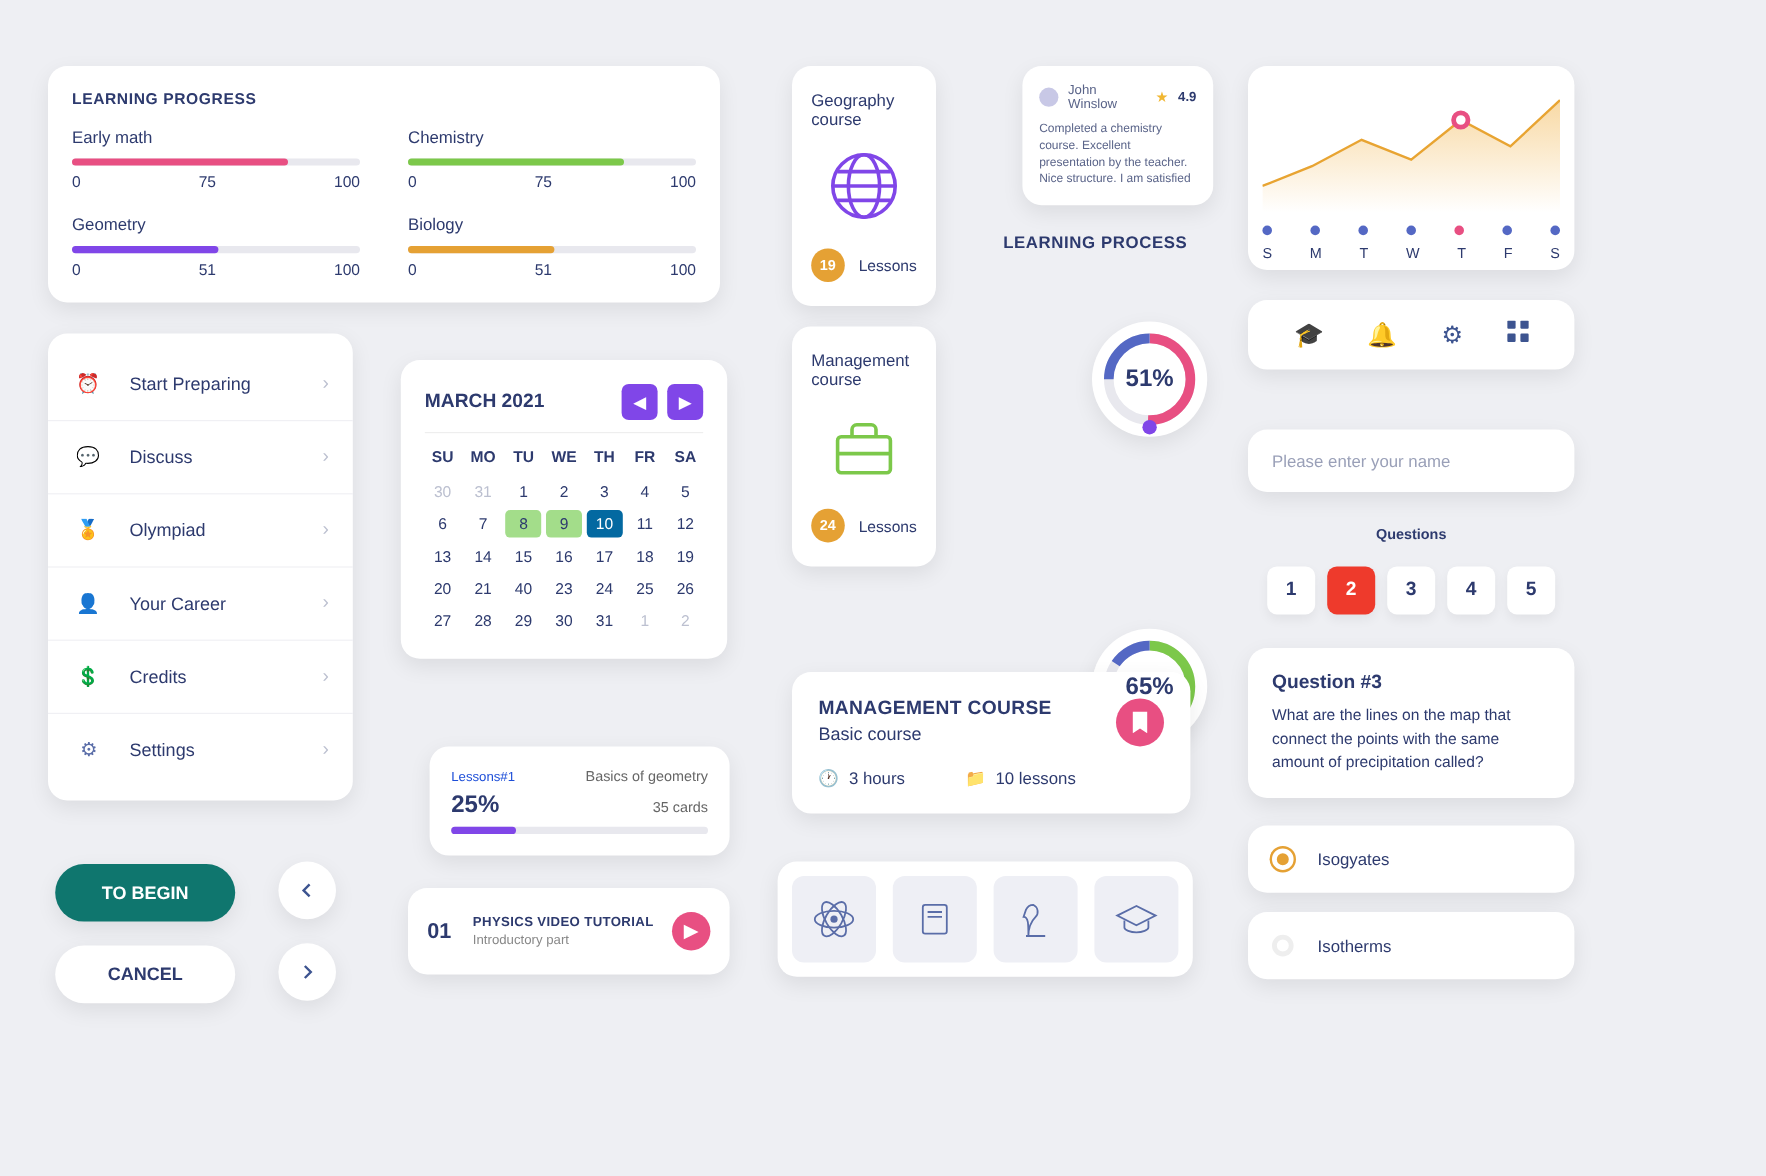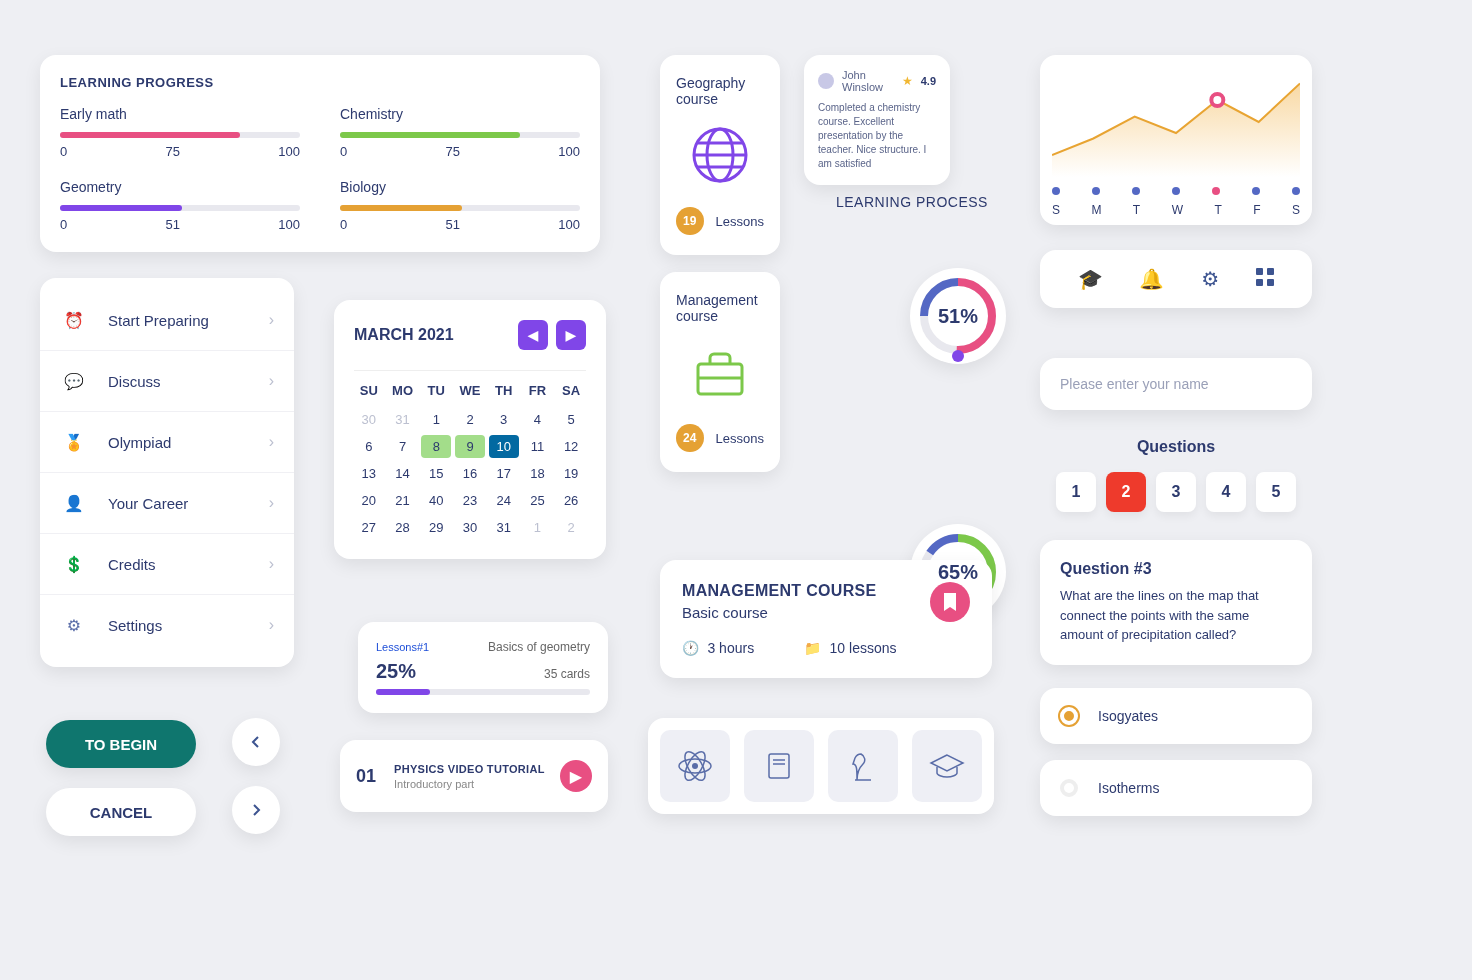--- a/index.html
+++ b/index.html
@@ -25,21 +25,21 @@
 .chev{color:#bcc0d0;font-size:16px}
 
 
 .btn{border-radius:26px;height:48px;display:flex;align-items:center;justify-content:center;font-weight:700;font-size:15px;box-shadow:0 6px 18px rgba(0,0,0,.08)}
 .btn-pink{background:#0f766e;color:#fff}
 .btn-white{background:#fff;color:#2d3a6e}
 .circle-btn{width:48px;height:48px;border-radius:50%;background:#fff;display:flex;align-items:center;justify-content:center;box-shadow:0 6px 18px rgba(0,0,0,.08)}
 
 
 .cal{left:334px;top:300px;width:272px}
-.cal-head{display:flex;align-items:center;justify-content:space-between;padding-bottom:20px;border-bottom:1px solid #eee;margin-bottom:12px}
+.cal-head{display:flex;align-items:center;justify-content:space-between;padding-bottom:10px;border-bottom:1px solid #eee;margin-bottom:12px}
 .cal-title{font-size:16px;font-weight:700;color:#2d3a6e}
 .cal-nav{display:flex;gap:8px}
 .cal-nav-btn{width:30px;height:30px;background:#8046e8;border-radius:6px;color:#fff;display:flex;align-items:center;justify-content:center;font-size:14px}
 .cal-grid{display:grid;grid-template-columns:repeat(7,1fr);gap:4px;text-align:center;font-size:13px;color:#2d3a6e}
 .cal-dow{font-weight:700;margin-bottom:6px}
 .cal-day{padding:4px 0}
 .cal-day.muted{color:#bcc0d0}
 .cal-day.sel{background:#a3dd8a;border-radius:4px}
 .cal-day.sel.dark{background:#0369a1;color:#fff}
 
@@ -62,30 +62,30 @@
 
 
 .course{width:120px;padding:20px 16px;text-align:center}
 .course-title{font-size:14px;color:#2d3a6e;text-align:left;margin-bottom:18px}
 .course-icon{width:60px;height:60px;margin:0 auto 22px}
 .course-foot{display:flex;align-items:center;gap:12px;text-align:left}
 .badge{width:28px;height:28px;border-radius:50%;background:#e5a134;color:#fff;font-size:12px;font-weight:700;display:flex;align-items:center;justify-content:center}
 .course-foot-label{font-size:13px;color:#2d3a6e}
 
 
-.review{left:804px;top:55px;width:146px;padding:14px}
+.review{left:852px;top:55px;width:159px;padding:14px}
 .review-head{display:flex;align-items:center;gap:8px;margin-bottom:8px}
 .avatar{width:16px;height:16px;border-radius:50%;background:#c8c8e6}
 .review-name{font-size:11px;color:#5a6489;flex:1}
 .star{color:#f1b732;font-size:12px}
 .review-rating{font-size:11px;font-weight:700;color:#2d3a6e}
 .review-txt{font-size:10px;color:#5a6489;line-height:1.4}
 
 
-.lproc-title{font-size:14px;font-weight:400;color:#2d3a6e;letter-spacing:.5px}
+.lproc-title{font-size:14px;font-weight:700;color:#2d3a6e;letter-spacing:.5px}
 .donut{width:96px;height:96px;border-radius:50%;background:#fff;box-shadow:0 6px 18px rgba(0,0,0,.08);display:flex;align-items:center;justify-content:center;position:relative}
 .donut-txt{font-size:20px;font-weight:700;color:#2d3a6e;z-index:2}
 .donut svg{position:absolute;top:8px;left:8px}
 .donut-dot{width:12px;height:12px;border-radius:50%;background:#8046e8;position:absolute}
 
 
 .mgmt{left:660px;top:560px;width:332px;padding:22px}
 .mgmt-head{display:flex;justify-content:space-between;align-items:flex-start}
 .mgmt-title{font-size:16px;font-weight:700;color:#2d3a6e;letter-spacing:.3px}
 .mgmt-sub{font-size:15px;color:#2d3a6e;margin-top:4px}
@@ -104,21 +104,21 @@
 .chart-dot{width:8px;height:8px;border-radius:50%;background:#5468c4}
 
 
 .toolbar{left:1040px;top:250px;width:272px;height:58px;display:flex;justify-content:space-around;align-items:center}
 .tool-icon{color:#3d5490;font-size:20px}
 
 
 .input{left:1040px;top:358px;width:272px;height:52px;display:flex;align-items:center;padding:0 20px;color:#9aa0b8;font-size:14px}
 
 
-.q-title{font-size:16px;font-weight:700;color:#2d3a6e;text-align:center}
+.q-title{font-size:12px;font-weight:700;color:#2d3a6e;text-align:center}
 .q-nums{display:flex;gap:10px;justify-content:center}
 .q-num{width:40px;height:40px;background:#fff;border-radius:8px;display:flex;align-items:center;justify-content:center;font-size:16px;font-weight:700;color:#2d3a6e;box-shadow:0 4px 10px rgba(0,0,0,.06)}
 .q-num.active{background:#ee3a2c;color:#fff}
 .q-card{left:1040px;top:540px;width:272px;padding:20px}
 .q-card-title{font-size:16px;font-weight:700;color:#2d3a6e;margin-bottom:8px}
 .q-card-txt{font-size:13px;color:#2d3a6e;line-height:1.5}
 .answer{width:272px;height:56px;display:flex;align-items:center;padding:16px 20px;gap:20px}
 .radio{width:18px;height:18px;border-radius:50%;border:4px solid #eee}
 .radio.on{background:#e5a134;border-color:#fff;box-shadow:0 0 0 2px #e5a134}
 .answer-label{font-size:14px;color:#2d3a6e}

